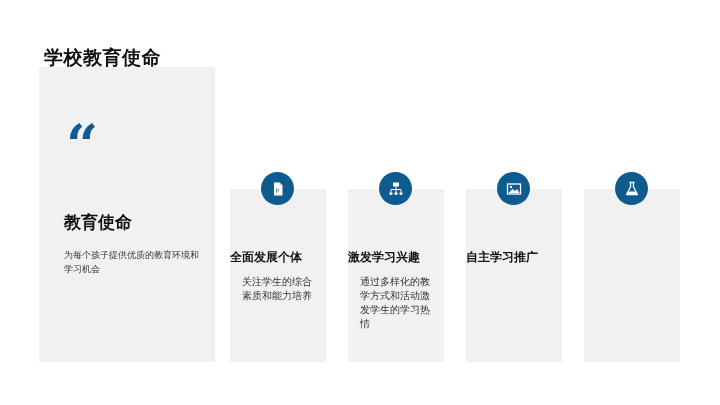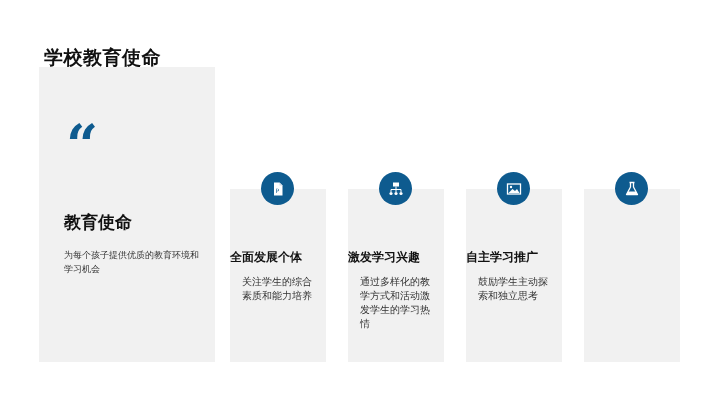--- a/index.html
+++ b/index.html
@@ -55,21 +55,20 @@
 
 <div class="card" style="left:466px;">
   <div class="badge">
     <svg viewBox="0 0 16 16">
         <rect x="1.5" y="3" width="13" height="10" fill="none" stroke="#fff" stroke-width="1.3"></rect>
         <circle cx="5" cy="6" r="1.2" fill="#fff"></circle>
         <path d="M2.5 12L6.5 8L9 10L11 8L13.5 12Z" fill="#fff"></path>
       </svg>
   </div>
   <div class="card-title">自主学习推广</div>
-  <div class="card-desc">鼓励学生主动探索和独立思考</div>
 </div>
 
 <div class="card" style="left:584px;">
   <div class="badge">
     <svg viewBox="0 0 16 16">
         <path d="M5.5 1.5H10.5M6.5 1.5V6L2.5 13.5H13.5L9.5 6V1.5" fill="none" stroke="#fff" stroke-width="1.3" stroke-linejoin="round"></path>
         <path d="M4.2 10.5H11.8L13.5 13.5H2.5Z" fill="#fff"></path>
       </svg>
   </div>
 </div>

